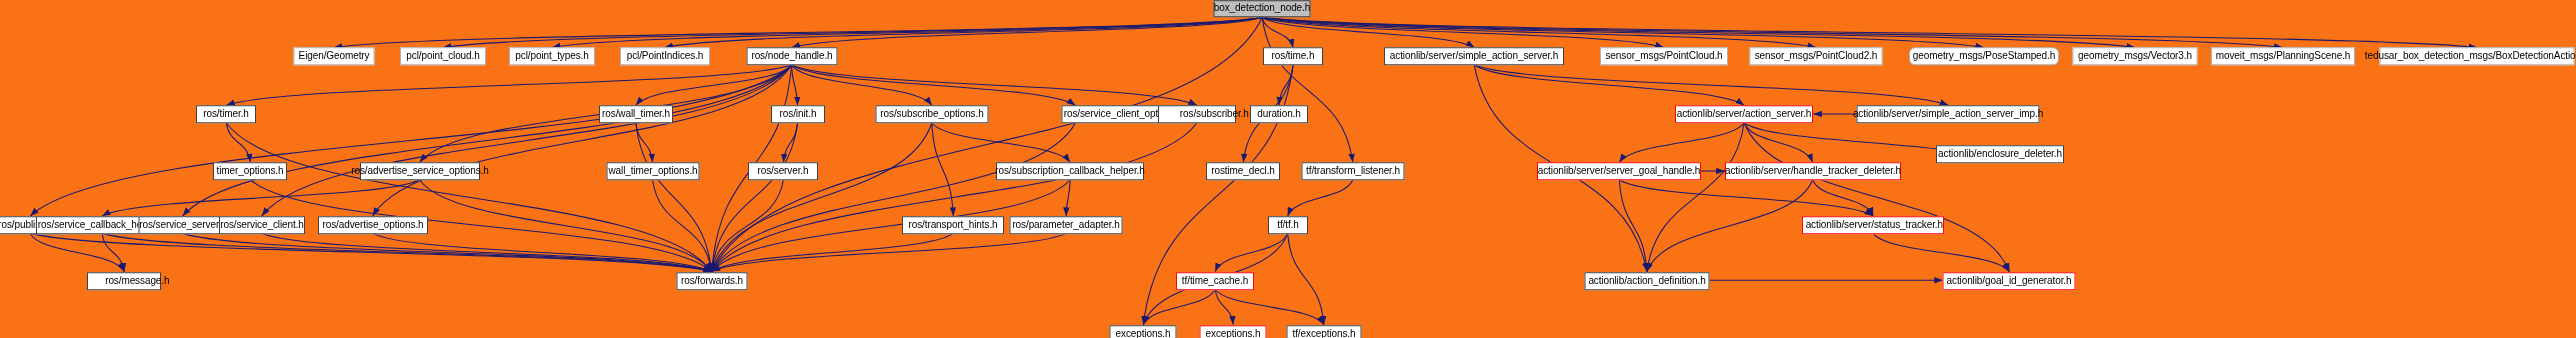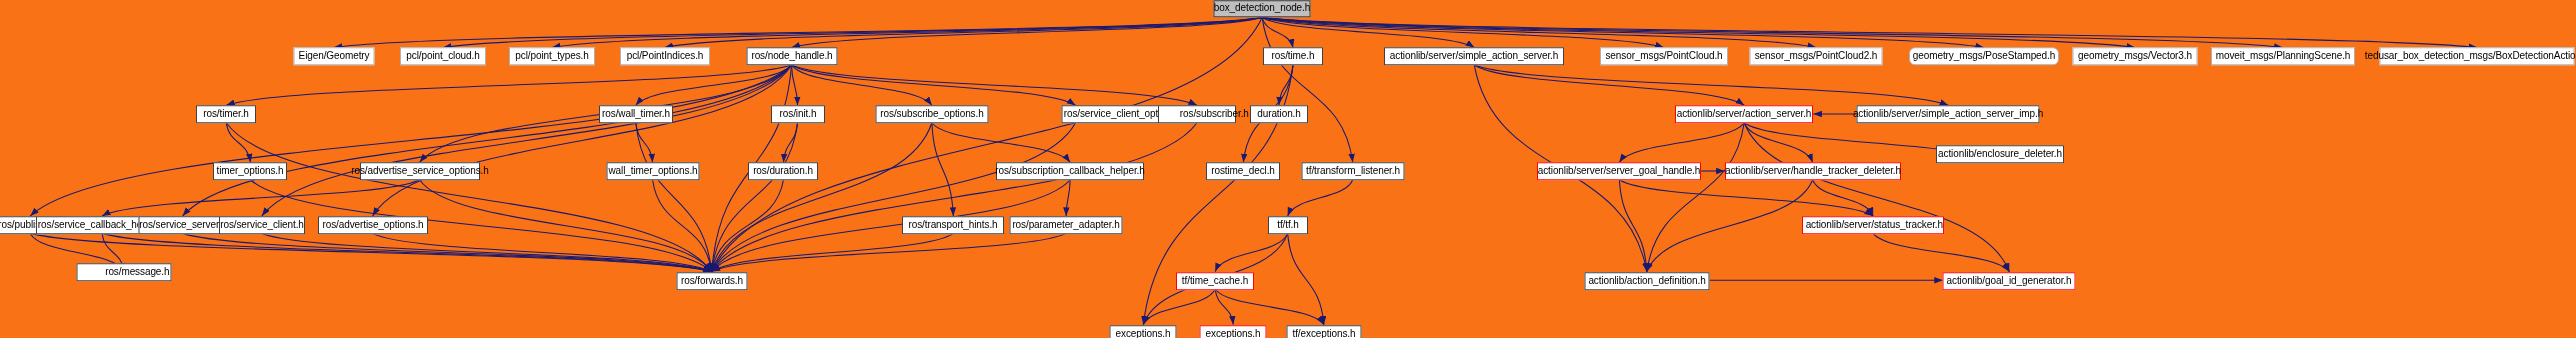--- a/index.html
+++ b/index.html
@@ -147,38 +147,38 @@
       <div class="node dark" style="left: 798px; top: 114px; width: 54px;">ros/init.h</div>
       <div class="node dark" style="left: 932px; top: 114px; width: 113px;">ros/subscribe_options.h</div>
       <div class="node dark" style="left: 1124px; top: 114px; width: 125px;">ros/service_client_options.h</div>
       <div class="node dark" style="left: 1197px; top: 114px; width: 78px; padding-left: 40px;">ros/subscriber.h</div>
       <div class="node dark" style="left: 1279px; top: 114px; width: 58px;">duration.h</div>
       <div class="node red" style="left: 1744px; top: 114px; width: 138px;">actionlib/server/action_server.h</div>
       <div class="node dark" style="left: 1948px; top: 114px; width: 183px;">actionlib/server/simple_action_server_imp.h</div>
       <div class="node dark" style="left: 250px; top: 171px; width: 74px;">timer_options.h</div>
       <div class="node dark" style="left: 420px; top: 171px; width: 120px;">ros/advertise_service_options.h</div>
       <div class="node dark" style="left: 653px; top: 171px; width: 93px;">wall_timer_options.h</div>
-      <div class="node dark" style="left: 783px; top: 171px; width: 70px;">ros/duration.h</div>
+      <div class="node dark" style="left: 783px; top: 171px; width: 70px;">ros/server.h</div>
       <div class="node dark" style="left: 1070px; top: 171px; width: 148px;">ros/subscription_callback_helper.h</div>
       <div class="node dark" style="left: 1243px; top: 171px; width: 74px;">rostime_decl.h</div>
       <div class="node dark" style="left: 1353px; top: 171px; width: 103px;">tf/transform_listener.h</div>
       <div class="node red" style="left: 1619px; top: 171px; width: 164px;">actionlib/server/server_goal_handle.h</div>
       <div class="node red" style="left: 1813px; top: 171px; width: 176px;">actionlib/server/handle_tracker_deleter.h</div>
       <div class="node dark" style="left: 1993px; top: 154px; width: 128px; margin-left: 7px;">actionlib/enclosure_deleter.h</div>
       <div class="node dark" style="left: 30px; top: 225px; width: 71px;">ros/publisher.h</div>
       <div class="node dark" style="left: 102px; top: 225px; width: 132px;">ros/service_callback_helper.h</div>
       <div class="node dark" style="left: 183px; top: 225px; width: 89px;">ros/service_server.h</div>
       <div class="node dark" style="left: 262px; top: 225px; width: 86px;">ros/service_client.h</div>
       <div class="node dark" style="left: 373px; top: 225px; width: 110px;">ros/advertise_options.h</div>
       <div class="node dark" style="left: 953px; top: 225px; width: 102px;">ros/transport_hints.h</div>
       <div class="node dark" style="left: 1066px; top: 225px; width: 113px;">ros/parameter_adapter.h</div>
       <div class="node dark" style="left: 1288px; top: 225px; width: 40px;">tf/tf.h</div>
       <div class="node red" style="left: 1873px; top: 225px; width: 142px; padding-left: 8px;">actionlib/server/status_tracker.h</div>
       <div class="node dark" style="left: 712px; top: 281px; width: 71px;">ros/forwards.h</div>
-      <div class="node dark" style="left: 124px; top: 272px; width: 95px; padding-left: 32px;">ros/message.h</div>
+      <div class="node dark" style="left: 124px; top: 281px; width: 74px; padding-left: 32px;">ros/message.h</div>
       <div class="node red" style="left: 1215px; top: 281px; width: 78px;">tf/time_cache.h</div>
       <div class="node dark" style="left: 1647px; top: 281px; width: 125px;">actionlib/action_definition.h</div>
       <div class="node red" style="left: 2009px; top: 281px; width: 133px;">actionlib/goal_id_generator.h</div>
       <div class="node dark" style="left: 1143px; top: 334px; width: 67px;">exceptions.h</div>
       <div class="node red" style="left: 1233px; top: 334px; width: 67px;">exceptions.h</div>
       <div class="node dark" style="left: 1324px; top: 334px; width: 75px;">tf/exceptions.h</div>
     </div>
 </div>
 
 

